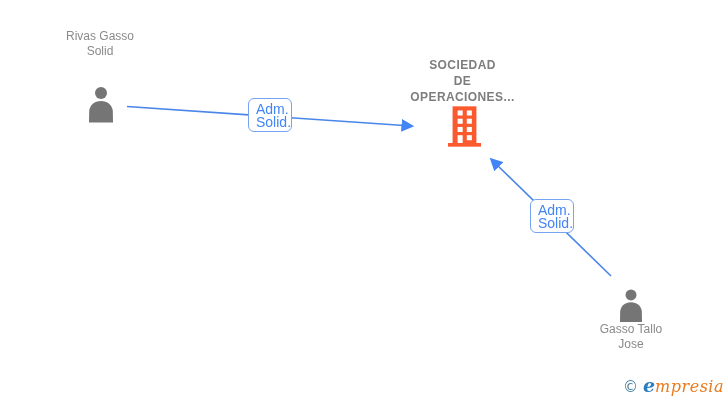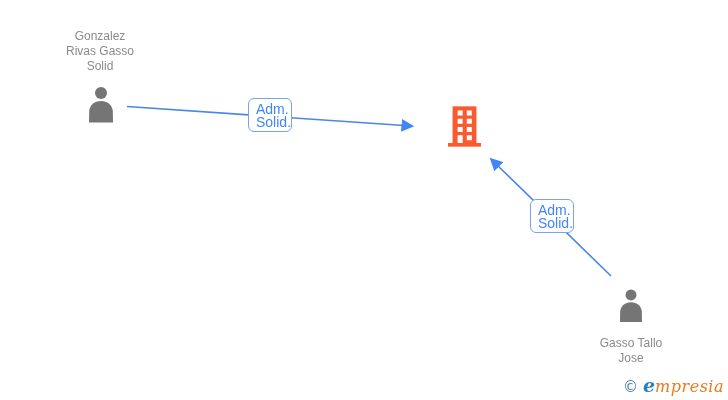--- a/index.html
+++ b/index.html
@@ -34,21 +34,21 @@
     letter-spacing: 0.4px;
     line-height: 16px;
   }
   .company-label span { display: block; }
   .node-icon { position: absolute; }
   .p1-label   { left: 40px;  top: 29px;  width: 120px; }
   .p1-icon    { left: 87px;  top: 86px;  width: 28px;  height: 37px; }
   .co-label   { left: 390px; top: 57px;  width: 145px; }
   .co-icon    { left: 448px; top: 106px; width: 33px;  height: 41px; }
   .p2-icon    { left: 617px; top: 289px; width: 28px;  height: 33px; }
-  .p2-label   { left: 571px; top: 336px; width: 120px; }
+  .p2-label   { left: 571px; top: 322px; width: 120px; }
   .edge-label {
     position: absolute;
     box-sizing: border-box;
     background: #ffffff;
     border: 1.5px solid #76a4f3;
     border-radius: 6px;
     color: #4285f4;
     font-size: 14px;
     line-height: 13px;
     padding: 4px 8px 0 7px;
@@ -96,29 +96,33 @@
     <defs>
       <marker id="arrow" viewBox="0 0 10 10" refX="2" refY="5" markerWidth="8" markerHeight="8" orient="auto-start-reverse">
         <path d="M0,0 L10,5 L0,10 Z" fill="#4285f4"></path>
       </marker>
     </defs>
     <line x1="127" y1="106.5" x2="404" y2="125.5" stroke="#4a86e8" stroke-width="1.6" marker-end="url(#arrow)"></line>
     <line x1="611" y1="276" x2="497" y2="165" stroke="#4a86e8" stroke-width="1.6" marker-end="url(#arrow)"></line>
   </svg>
 
   <div class="node-label p1-label">
-    <span>Gonzalez</span>
     <span>Rivas Gasso</span>
     <span>Solid</span>
   </div>
   <svg class="node-icon p1-icon" viewBox="0 0 28 36">
     <circle cx="14" cy="6.5" r="6" fill="#757575"></circle>
     <path d="M14 14.5 C7.5 14.5 2.8 18.5 2.2 24.5 L2 36 L26 36 L25.8 24.5 C25.2 18.5 20.5 14.5 14 14.5 Z" fill="#757575"></path>
   </svg>
 
+  <div class="company-label co-label">
+    <span>SOCIEDAD</span>
+    <span>DE</span>
+    <span>OPERACIONES...</span>
+  </div>
   <svg class="node-icon co-icon" viewBox="0 0 36 44">
     <rect x="0" y="40" width="36" height="4" fill="#fb5a2e"></rect>
     <rect x="5" y="0" width="26" height="40" fill="#fb5a2e"></rect>
 
     <rect x="10.5" y="4.5" width="5.5" height="5.5" fill="#ffffff"></rect>
     <rect x="10.5" y="13.5" width="5.5" height="5.5" fill="#ffffff"></rect>
     <rect x="10.5" y="22.5" width="5.5" height="5.5" fill="#ffffff"></rect>
 
     <rect x="10.5" y="31.5" width="5.5" height="8.5" fill="#ffffff"></rect>
 

